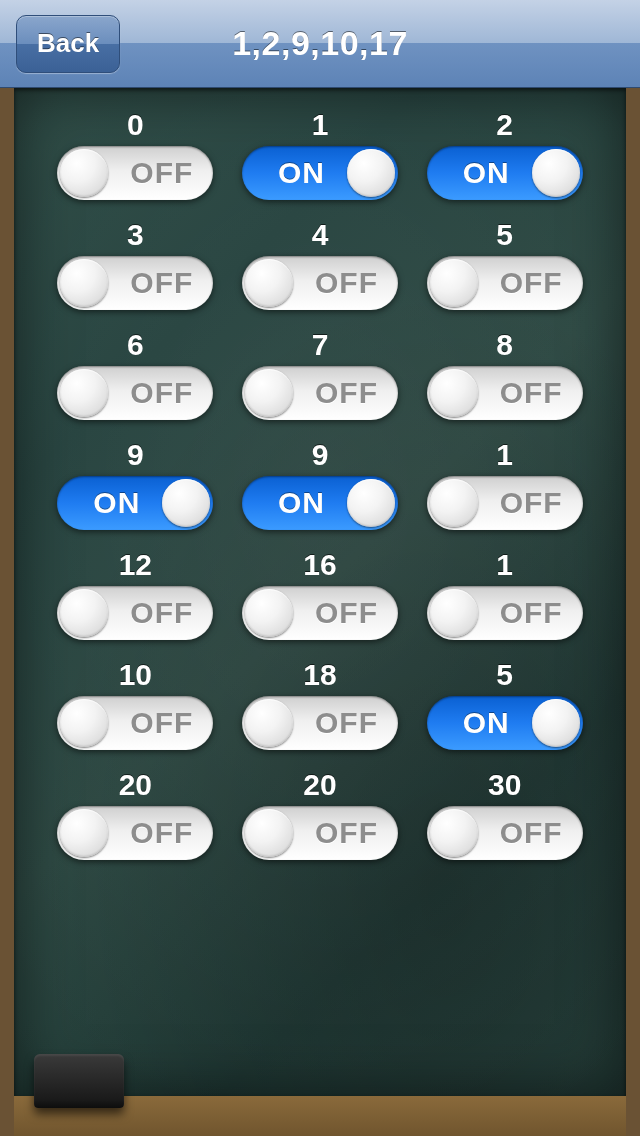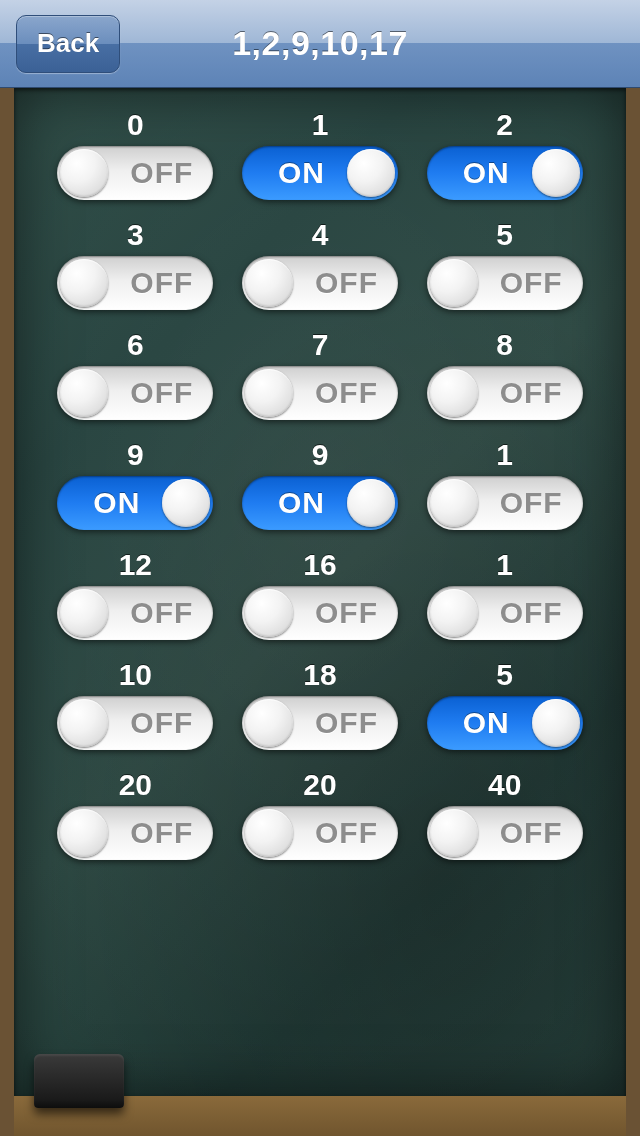--- a/index.html
+++ b/index.html
@@ -297,21 +297,21 @@
           </div>
         </div>
         <div class="cell">
           <div class="cell-label">20</div>
           <div class="switch switch-off">
             <div class="switch-text">OFF</div>
             <div class="knob"></div>
           </div>
         </div>
         <div class="cell">
-          <div class="cell-label">40</div>
+          <div class="cell-label">30</div>
           <div class="switch switch-off">
             <div class="switch-text">OFF</div>
             <div class="knob"></div>
           </div>
         </div>
       </div>
   </div>
   <div class="eraser"></div>
 </div>
 

